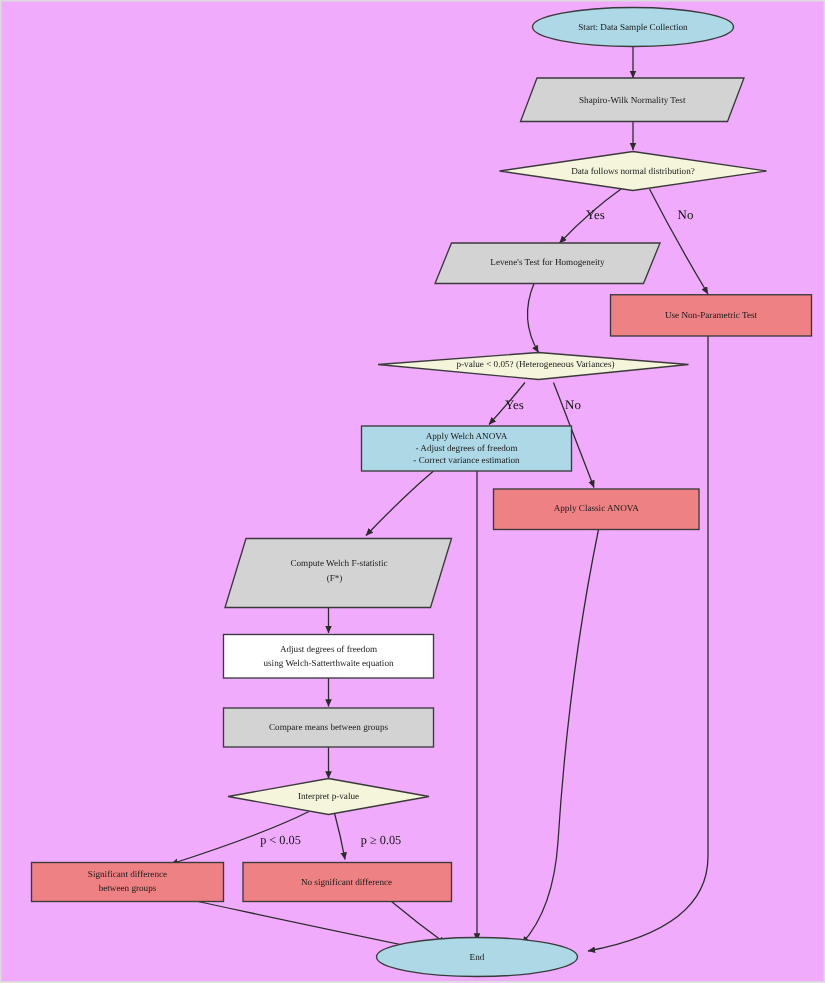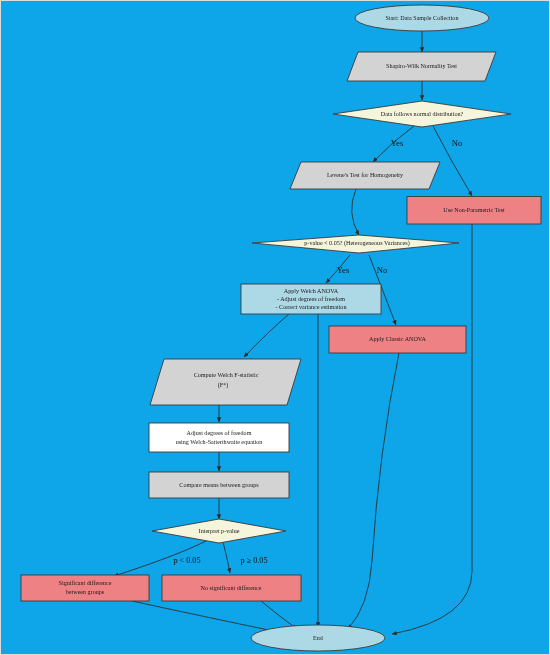--- a/index.html
+++ b/index.html
@@ -1,19 +1,19 @@
 <!DOCTYPE html>
 <html><head>
 <meta charset="utf-8">
 <style>
   html,body{margin:0;padding:0;background:#ffffff;}
   body{width:550px;height:655px;overflow:hidden;
        font-family:"Liberation Serif", serif;}
   #frame{position:absolute;left:0;top:0;width:550px;height:655px;
-         box-sizing:border-box;border:1px solid #dcdcdc;background:#0ea5e9;}
+         box-sizing:border-box;border:1px solid #dcdcdc;background:#f0abfc;}
   #canvas{position:absolute;left:0;top:0;}
   .nd-text{font-family:"Liberation Serif", serif;font-size:6.1px;fill:#1a1a1a;
            text-anchor:middle;dominant-baseline:middle;}
   .edge-label{font-family:"Liberation Serif", serif;font-size:8.6px;fill:#111;
               text-anchor:middle;dominant-baseline:middle;}
   .edge-label-sm{font-family:"Liberation Serif", serif;font-size:8.2px;fill:#111;
               text-anchor:middle;dominant-baseline:middle;}
   .shp{stroke:#3a3a3a;stroke-width:0.9;}
   .lnk{fill:none;stroke:#2b2b2b;stroke-width:0.85;}
 </style>

